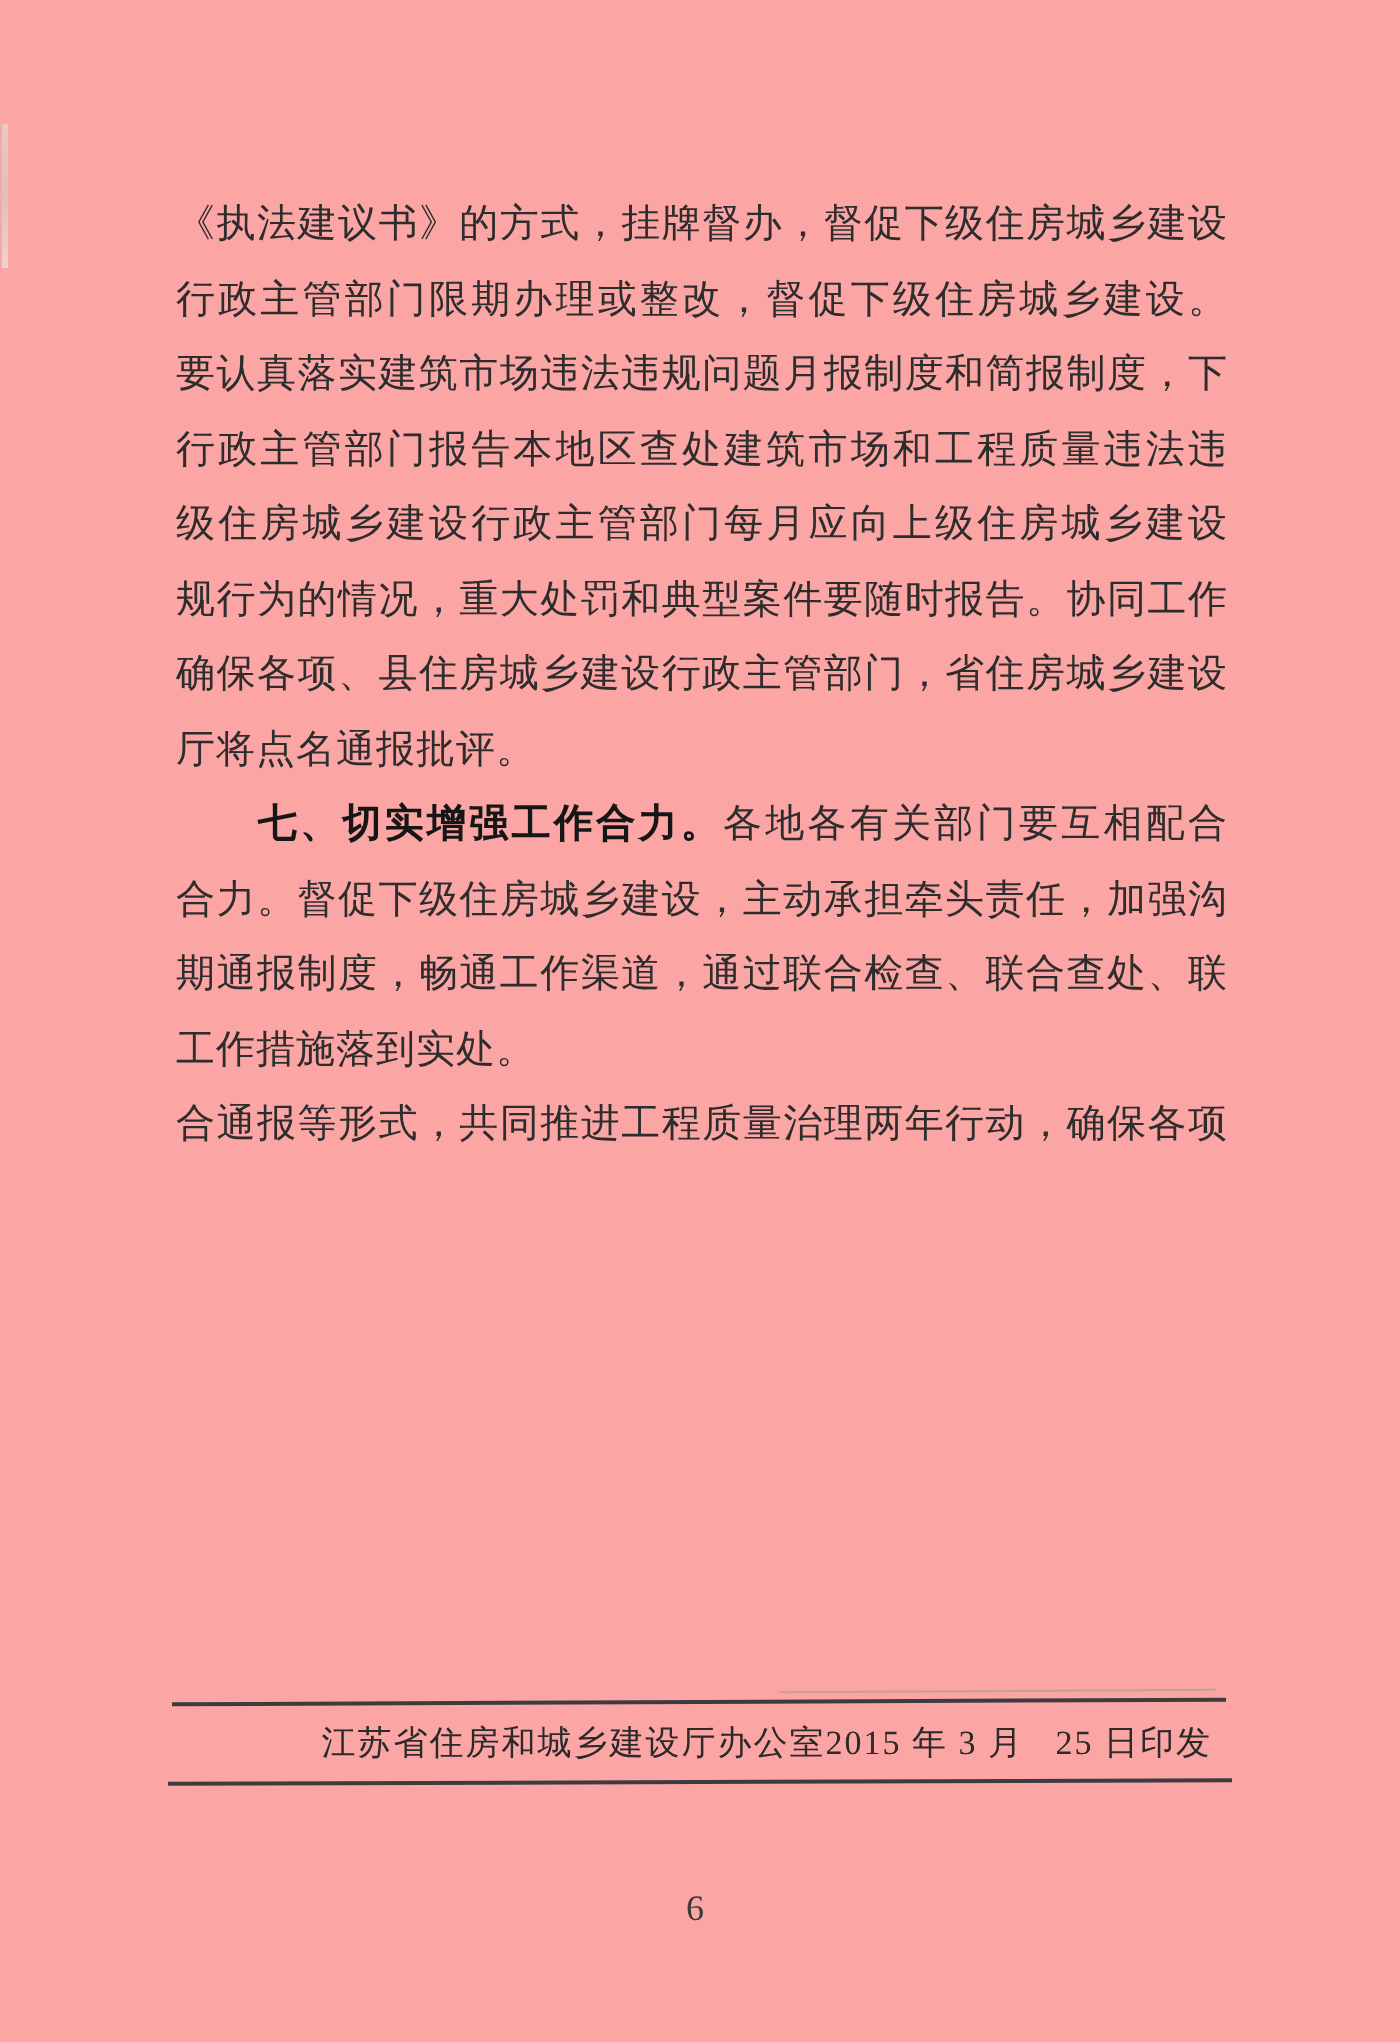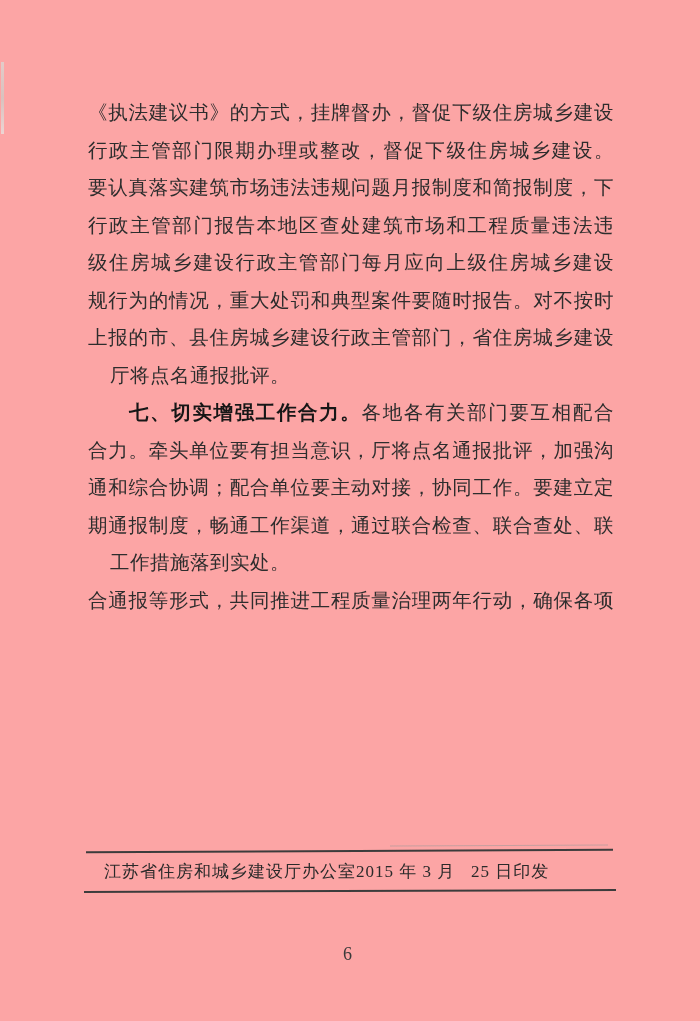--- a/index.html
+++ b/index.html
@@ -37,21 +37,20 @@
     line-height: 37.5px;
     font-size: 19.5px;
     text-align: justify;
     text-align-last: justify;
     white-space: normal;
     overflow: hidden;
     letter-spacing: 0.5px;
   }
   .line.last {
     text-align-last: left;
-    margin-left: 22px;
   }
   .line.indent {
     text-indent: 41px;
   }
   .bold-heading {
     font-family: Liberation Serif, serif;
     font-weight: 700;
     color: #161616;
     margin-top: 48px;
   }
@@ -91,21 +90,21 @@
     transform: rotate(-0.2deg);
   }
   .footer-row {
     position: absolute;
     left: 86px;
     top: 9px;
     width: 527px;
     height: 38px;
     display: flex;
     align-items: center;
-    justify-content: flex-start;
+    justify-content: flex-end;
     font-size: 17px;
     color: #2a2a2a;
   }
   .footer-issuer {
     margin-left: 18px;
     letter-spacing: 1px;
   }
   .footer-date {
     margin-right: 7px;
     letter-spacing: 1px;
@@ -127,27 +126,26 @@
 <div class="page">
 
   <div class="scan-streak"></div>
 
   <div class="body-text">
     <div class="line">《执法建议书》的方式，挂牌督办，督促下级住房城乡建设</div>
     <div class="line">行政主管部门限期办理或整改，督促下级住房城乡建设。</div>
     <div class="line">要认真落实建筑市场违法违规问题月报制度和简报制度，下</div>
     <div class="line">行政主管部门报告本地区查处建筑市场和工程质量违法违</div>
     <div class="line">级住房城乡建设行政主管部门每月应向上级住房城乡建设</div>
-    <div class="line">规行为的情况，重大处罚和典型案件要随时报告。对不按时</div>
-    <div class="line">上报的市、县住房城乡建设行政主管部门，省住房城乡建设</div>
+    <div class="line">规行为的情况，重大处罚和典型案件要随时报告。协同工作</div>
+    <div class="line">确保各项、县住房城乡建设行政主管部门，省住房城乡建设</div>
     <div class="line last">厅将点名通报批评。</div>
 
     <div class="line indent"><span class="bold-heading">七、切实增强工作合力。</span><span>各地各有关部门要互相配合</span></div>
-    <div class="line">合力。牵头单位要有担当意识，厅将点名通报批评，加强沟</div>
-    <div class="line">通和综合协调；配合单位要主动对接，协同工作。要建立定</div>
+    <div class="line">合力。督促下级住房城乡建设，主动承担牵头责任，加强沟</div>
     <div class="line">期通报制度，畅通工作渠道，通过联合检查、联合查处、联</div>
     <div class="line last">工作措施落到实处。</div>
     <div class="line">合通报等形式，共同推进工程质量治理两年行动，确保各项</div>
   </div>
 
   <div class="footer">
     <div class="footer-artifact"></div>
     <div class="footer-rule-top"></div>
     <div class="footer-row">
       <span class="footer-issuer">江苏省住房和城乡建设厅办公室</span>

